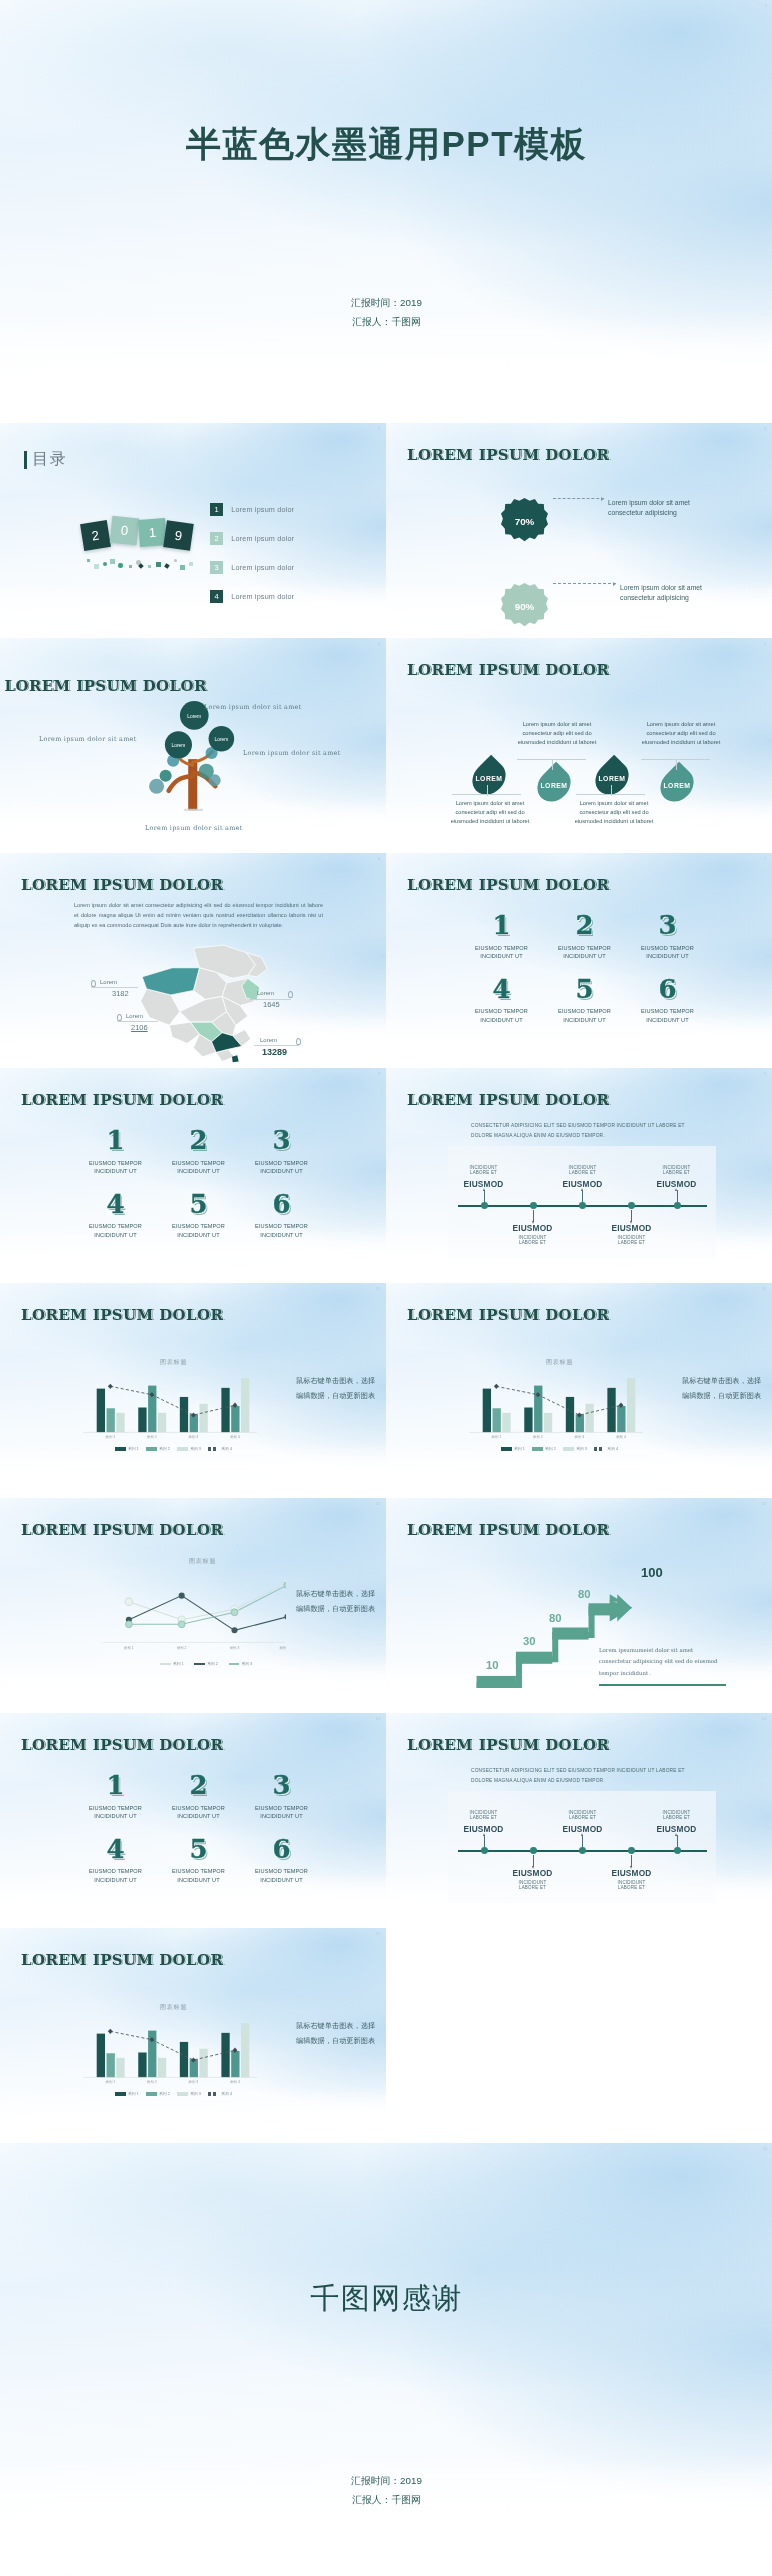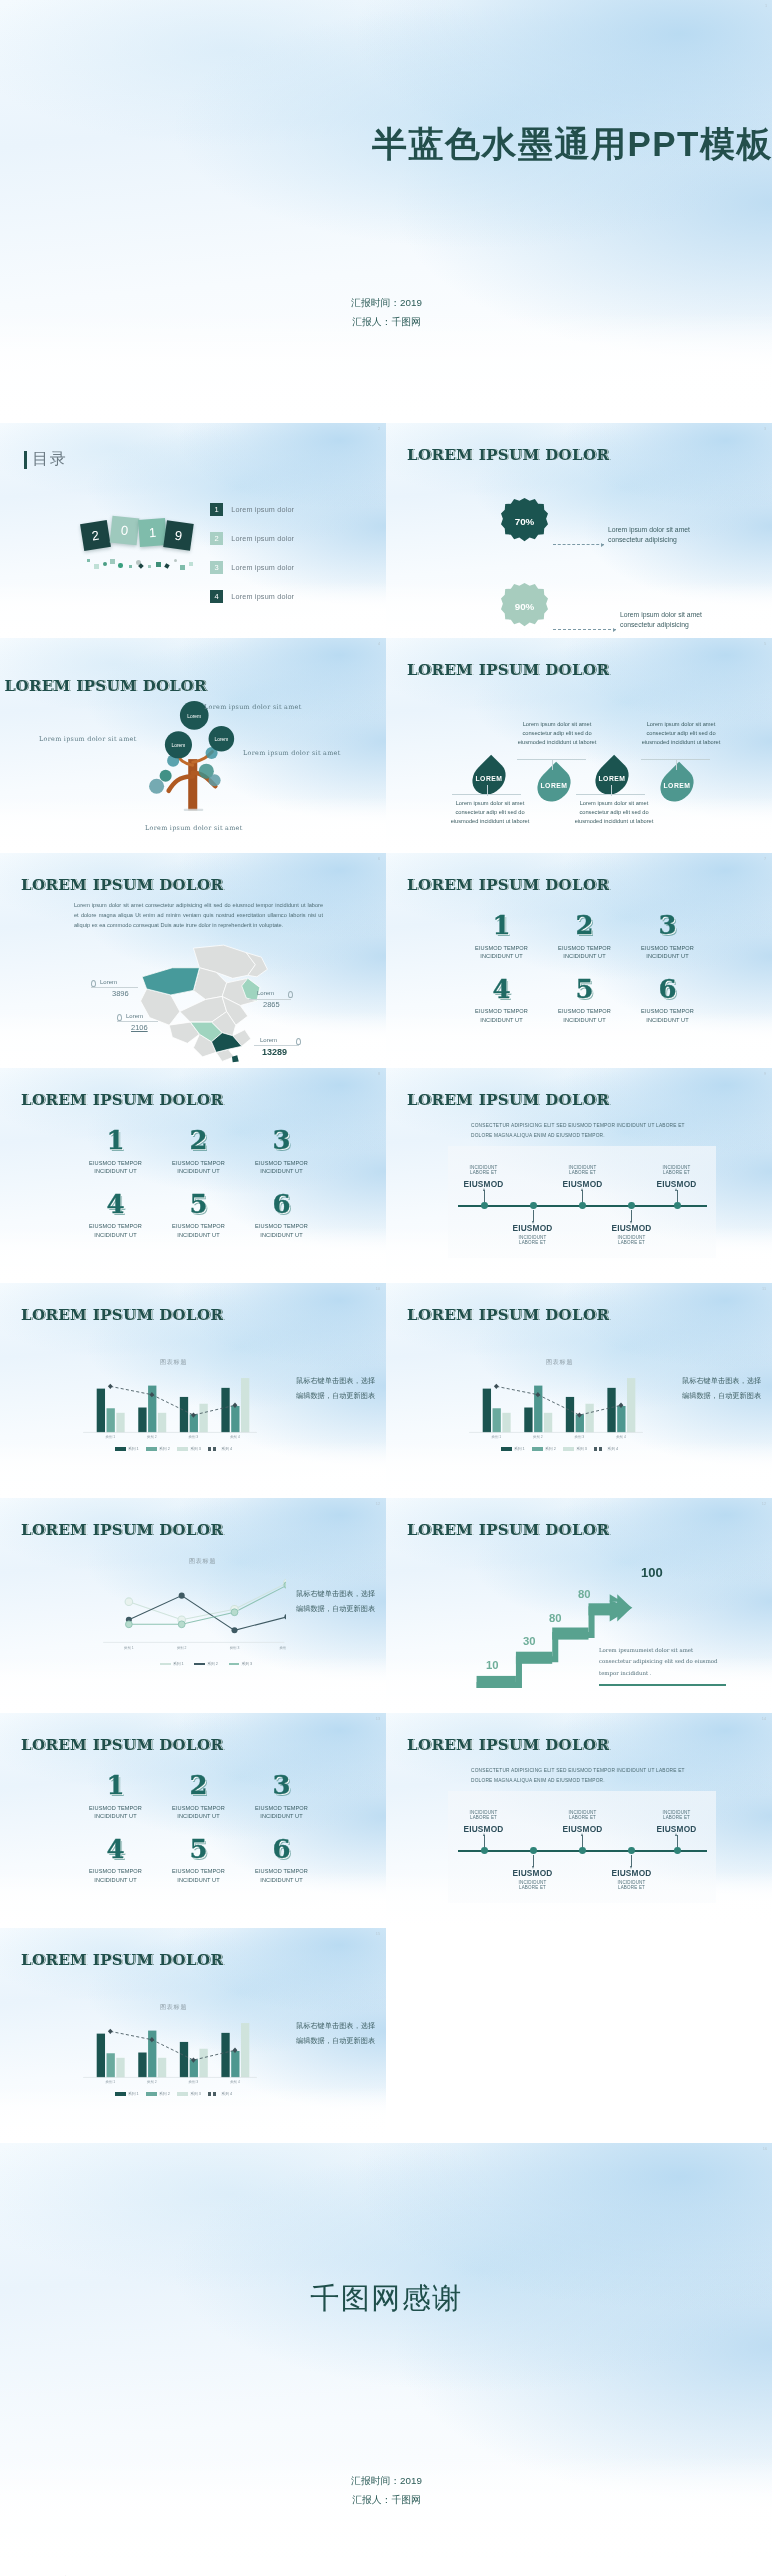--- a/index.html
+++ b/index.html
@@ -52,21 +52,21 @@
     color: #1f4f4b;
     -webkit-text-stroke: 0px;
     text-shadow: 0.8px 0 0 rgba(255,255,255,.9), 1.2px 0 0 #1f4f4b;
     white-space: nowrap;
   }
 
   
   .title-slide { width: 773px; height: 423px; }
   .title-slide .big-title {
     position: absolute; left: 0; right: 0; top: 121px;
-    text-align: right;
+    text-align: center;
     font-size: 35px; font-weight: 700; letter-spacing: 1.5px;
     color: #234f4c;
   }
   .title-slide .meta {
     position: absolute; left: 0; right: 0; top: 294px;
     text-align: center; color: #2b5b57;
     font-size: 9.8px; line-height: 1.9;
   }
 
   
@@ -79,21 +79,21 @@
     width: 13px; height: 13px; color: #fff; font-size: 7.5px;
     display: flex; align-items: center; justify-content: center;
   }
   .toc-label { font-size: 7.2px; color: #6e7d86; letter-spacing: 0.2px; }
   .year-blocks { position: absolute; left: 82px; top: 94px; width: 113px; height: 34px; }
   .yb { position: absolute; width: 27px; height: 27px; color:#fff; font-size: 13px;
         display:flex; align-items:center; justify-content:center; box-shadow: 0 1.5px 3.8px rgba(30,70,70,.28); }
   .confetti { position: absolute; }
 
   
-  .pct-row { position:absolute; display:flex; align-items:flex-end; }
+  .pct-row { position:absolute; display:flex; align-items:flex-start; }
   .flower {
     width: 47px; height: 47px; display:flex; align-items:center; justify-content:center;
     color: #fff; font-weight: 700; font-size: 9.8px;
     filter: drop-shadow(1.5px 3px 3px rgba(60,90,100,.38));
   }
   .dash-line { height:0.8px; border-top: 0.8px dashed #7c9aa6; position: relative; }
   .dash-line::after { content:""; position:absolute; right:-0.8px; top:-2.3px; border-left:3.8px solid #7c9aa6;
     border-top:2.3px solid transparent; border-bottom:2.3px solid transparent; }
   .pct-text { font-size: 6.8px; line-height: 1.5; color: #3e5f63; width: 94px; }
 
@@ -354,26 +354,26 @@
       </g>
       <path d="M20 46 L60 34 L96 34 L88 64 L58 70 L26 62 Z" fill="#479a9b" stroke="#fff" stroke-width="1"></path>
       <path d="M160 48 L176 60 L172 78 L158 74 L152 58 Z" fill="#9fd4bf" stroke="#fff" stroke-width="1"></path>
       <path d="M84 106 L112 106 L126 120 L112 132 L96 122 Z" fill="#9fd4bf" stroke="#fff" stroke-width="1"></path>
       <path d="M126 120 L140 124 L152 138 L134 142 L118 146 L112 132 Z" fill="#17514e" stroke="#fff" stroke-width="1"></path>
       <path d="M139 152 L146 150 L148 158 L140 159 Z" fill="#17514e"></path>
     </svg>
 
     <div class="map-dot" style="left:91px;top:127px;"></div>
     <div class="map-cal" style="left:100px;top:126px;">Lorem</div>
-    <div class="map-val" style="left:112px;top:136px;">3896</div>
+    <div class="map-val" style="left:112px;top:136px;">3182</div>
     <div class="pin-rule" style="left:91px;top:134px;width:47px;background:#c9d3d7;"></div>
 
     <div class="map-dot" style="left:288px;top:138px;"></div>
     <div class="map-cal" style="left:257px;top:137px;">Lorem</div>
-    <div class="map-val" style="left:263px;top:147px;">2865</div>
+    <div class="map-val" style="left:263px;top:147px;">1645</div>
     <div class="pin-rule" style="left:249px;top:146px;width:42px;background:#c9d3d7;"></div>
 
     <div class="map-dot" style="left:117px;top:161px;"></div>
     <div class="map-cal" style="left:126px;top:160px;">Lorem</div>
     <div class="map-val" style="left:131px;top:170px;text-decoration:underline;">2106</div>
     <div class="pin-rule" style="left:117px;top:168px;width:41px;background:#c9d3d7;"></div>
 
     <div class="map-dot" style="left:296px;top:185px;"></div>
     <div class="map-cal" style="left:260px;top:184px;">Lorem</div>
     <div class="map-val big" style="left:262px;top:194px;">13289</div>

